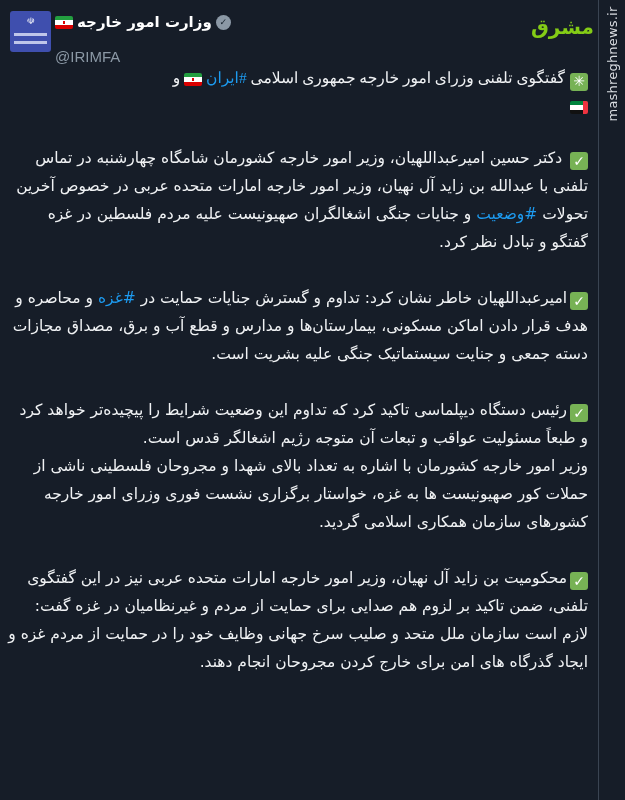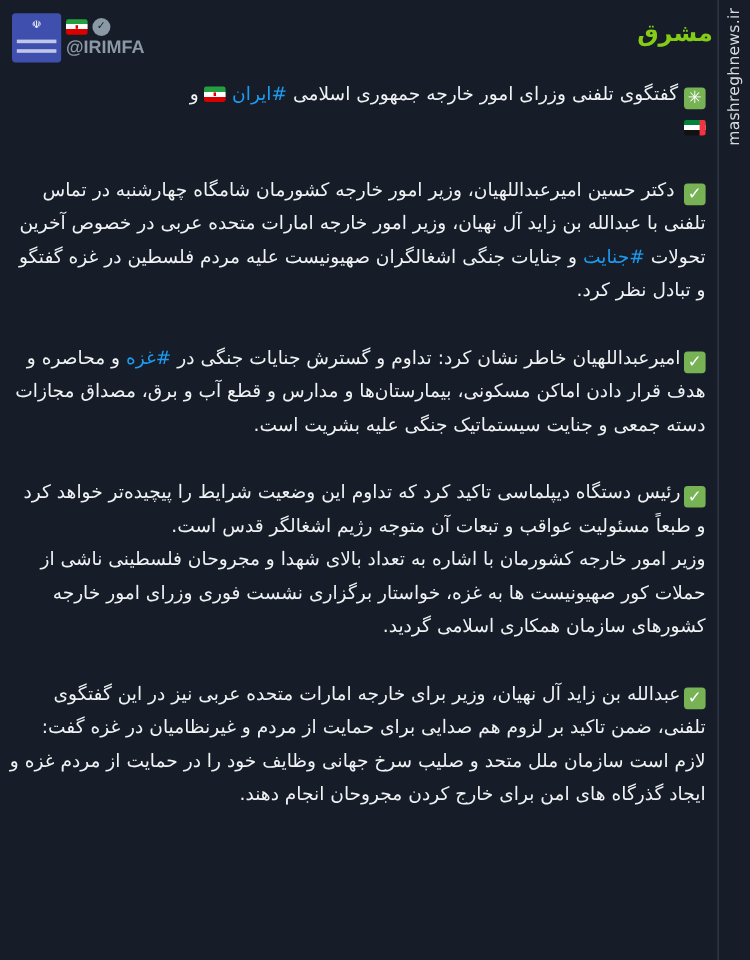--- a/index.html
+++ b/index.html
@@ -106,25 +106,24 @@
     background: #8b98a5;
     display: inline-flex;
     align-items: center;
     justify-content: center;
     color: #15202b;
     font-size: 9px;
     font-weight: bold;
   }
   .handle {
     position: absolute;
-    left: 55px; top: 31px;
+    left: 55px; top: 48px;
     font-size: 15px;
     color: #8b98a5;
     font-family: "Liberation Sans", sans-serif;
-    font-weight: bold;
   }
 
   
   .flag-ir {
     display: inline-block;
     vertical-align: middle;
     width: 18px; height: 13px;
     border-radius: 2px;
     background: linear-gradient(#239f40 0 33%, #ffffff 33% 66%, #da0000 66% 100%);
     position: relative;
@@ -160,21 +159,21 @@
     width: 580px;
     direction: rtl;
     text-align: right;
     font-size: 15.5px;
     line-height: 28px;
     color: #f0f2f4;
   }
   .para {
     margin: 0 0 28px 0;
   }
-  .para.title-para { margin-bottom: 24px; }
+  .para.title-para { margin-bottom: 24px; font-family: Liberation Serif, serif; }
   .hashtag {
     color: #1d9bf0;
   }
   .emoji-check {
     display: inline-block;
     vertical-align: -3px;
     width: 18px; height: 18px;
     background: #77b255;
     border-radius: 3px;
     color: #ffffff;
@@ -203,20 +202,21 @@
 <div class="canvas"></div>
 
 <div class="avatar">
   <div class="emblem">☫</div>
   <div class="line1"></div>
   <div class="line2"></div>
 </div>
 
 <div class="account-name">
   <span class="flag-ir"></span>
+  <span class="name">وزارت امور خارجه</span>
   <span class="verified">✓</span>
 </div>
 <div class="handle">@IRIMFA</div>
 
 <div class="brand-logo">مشرق</div>
 <div class="divider"></div>
 <div class="watermark-strip"></div>
 <div class="watermark-text">mashreghnews.ir</div>
 
 <div class="tweet">
@@ -225,33 +225,33 @@
     <span class="emoji-sparkle">✳</span><span>گفتگوی تلفنی وزرای امور خارجه جمهوری اسلامی</span>
     <span class="hashtag">#ایران</span>
     <span class="flag-ir"></span>
     <span>و</span><br>
     <span class="flag-ae"></span>
   </p>
 
   <p class="para">
     <span class="emoji-check">✓</span>
     <span>دکتر حسین امیرعبداللهیان، وزیر امور خارجه کشورمان شامگاه چهارشنبه در تماس تلفنی با عبدالله بن زاید آل نهیان، وزیر امور خارجه امارات متحده عربی در خصوص آخرین تحولات</span>
-    <span class="hashtag">#جنایت</span>
+    <span class="hashtag">#وضعیت</span>
     <span>و جنایات جنگی اشغالگران صهیونیست علیه مردم فلسطین در غزه گفتگو و تبادل نظر کرد.</span>
   </p>
 
 
   <p class="para">
-    <span class="emoji-check">✓</span><span>امیرعبداللهیان خاطر نشان کرد: تداوم و گسترش جنایات جنگی در</span>
+    <span class="emoji-check">✓</span><span>امیرعبداللهیان خاطر نشان کرد: تداوم و گسترش جنایات حمایت در</span>
     <span class="hashtag">#غزه</span>
     <span>و محاصره و هدف قرار دادن اماکن مسکونی، بیمارستان‌ها و مدارس و قطع آب و برق،  مصداق مجازات دسته جمعی و جنایت سیستماتیک جنگی علیه بشریت است.</span>
   </p>
 
   <p class="para">
     <span class="emoji-check">✓</span><span>رئیس دستگاه دیپلماسی تاکید کرد که تداوم این وضعیت شرایط را پیچیده‌تر خواهد کرد و طبعاً مسئولیت عواقب و تبعات آن متوجه رژیم  اشغالگر قدس است.</span><br>
     <span>وزیر امور خارجه کشورمان با اشاره به تعداد بالای شهدا و مجروحان فلسطینی ناشی از حملات کور صهیونیست ها به غزه، خواستار برگزاری نشست فوری وزرای امور خارجه کشورهای سازمان همکاری اسلامی گردید.</span>
   </p>
 
   <p class="para">
-    <span class="emoji-check">✓</span><span>عبدالله بن زاید آل نهیان، وزیر برای خارجه امارات متحده عربی نیز در این گفتگوی تلفنی، ضمن تاکید بر لزوم هم صدایی برای حمایت از مردم و غیرنظامیان در غزه گفت: لازم است سازمان ملل متحد و صلیب سرخ جهانی وظایف خود را در حمایت از مردم غزه و ایجاد گذرگاه های امن  برای خارج کردن مجروحان انجام دهند.</span>
+    <span class="emoji-check">✓</span><span>محکومیت بن زاید آل نهیان، وزیر امور خارجه امارات متحده عربی نیز در این گفتگوی تلفنی، ضمن تاکید بر لزوم هم صدایی برای حمایت از مردم و غیرنظامیان در غزه گفت: لازم است سازمان ملل متحد و صلیب سرخ جهانی وظایف خود را در حمایت از مردم غزه و ایجاد گذرگاه های امن  برای خارج کردن مجروحان انجام دهند.</span>
   </p>
 
 </div>
 
 </body></html>

